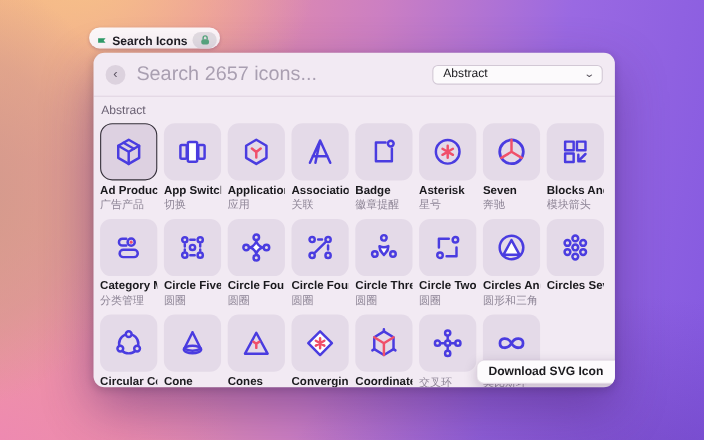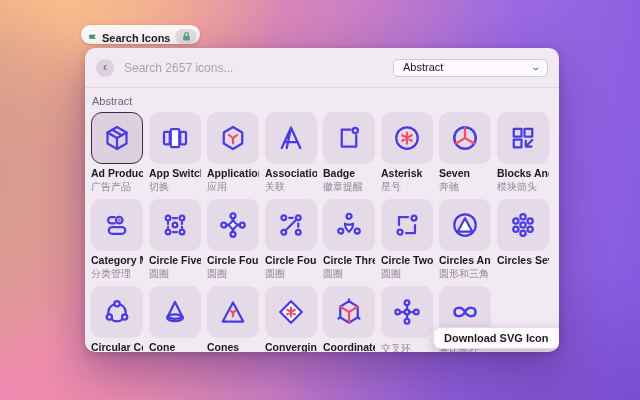--- a/index.html
+++ b/index.html
@@ -20,21 +20,21 @@
   }
   .app-badge .label{font-size:11px;font-weight:700;color:#1d1c20;line-height:1;}
   .lock-pill{width:22px;height:15px;border-radius:8px;background:#e4dfe3;display:flex;align-items:center;justify-content:center;}
   .panel{
     position:absolute;left:85px;top:48px;width:474px;height:304px;border-radius:10px;
     background:#f2eaf3;overflow:hidden;
     box-shadow:0 18px 45px rgba(70,30,110,.45), 0 2px 8px rgba(0,0,0,.18);
   }
   .panel-header{height:40px;display:flex;align-items:center;padding:0 11px;border-bottom:1px solid rgba(110,80,120,.14);box-sizing:border-box;}
   .back-btn{width:18px;height:18px;border-radius:50%;background:#dcd2de;color:#5b5362;font-size:12px;line-height:17px;text-align:center;flex:0 0 auto;margin-right:10px;cursor:default;}
-  .search-input{flex:1;background:transparent;border:none;outline:none;font-size:12px;color:#2a2430;font-family:inherit;padding:0;}
+  .search-input{flex:1;background:transparent;border:none;outline:none;font-size:18px;color:#2a2430;font-family:inherit;padding:0;}
   .search-input::placeholder{color:#a99fb1;}
   .dropdown{
     width:155px;height:18px;border-radius:5px;background:#fcfafc;border:1px solid #d2c8d5;
     display:flex;align-items:center;justify-content:space-between;padding:0 7px 0 9px;box-sizing:border-box;flex:0 0 auto;
   }
   .dropdown .val{font-size:11px;color:#1b1a1e;line-height:1;}
   .dropdown .chev{font-size:9px;color:#55505a;line-height:1;transform:scaleX(1.4);}
   .content{padding:7px 0 0 6px;}
   .section-title{font-size:11px;line-height:12px;color:#6b6274;margin:0 0 5px 1px;}
   .grid{display:grid;grid-template-columns:repeat(8,52px);column-gap:6px;row-gap:6px;width:458px;}

